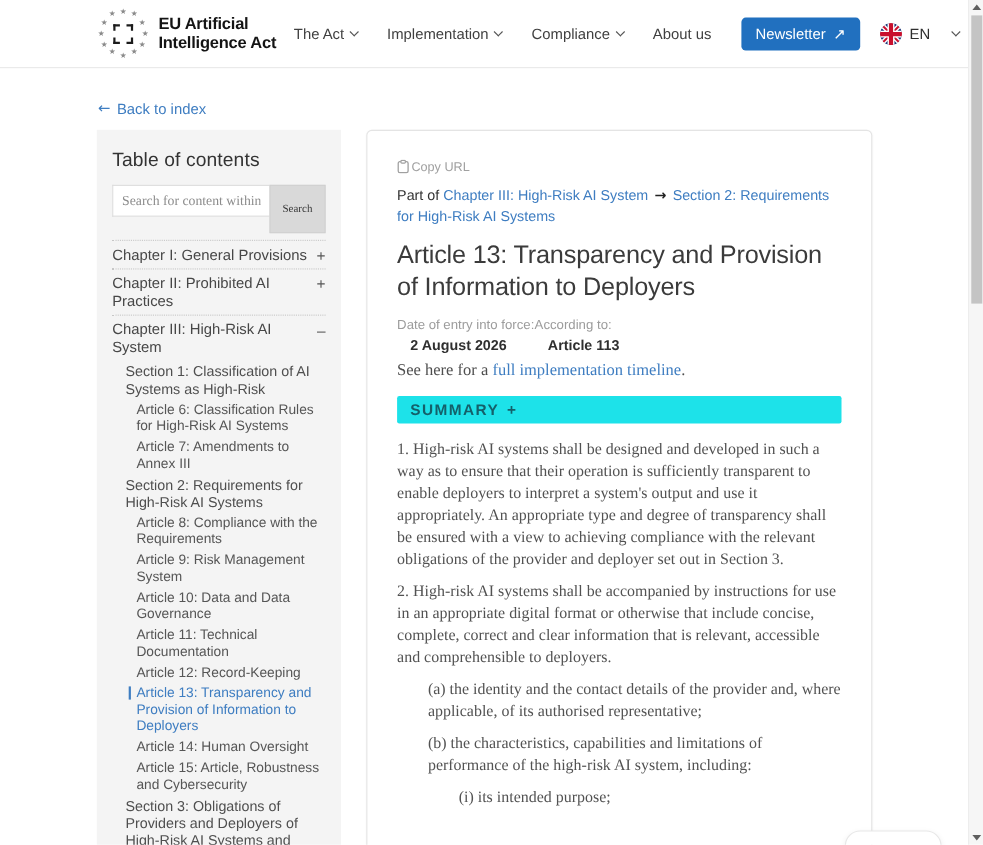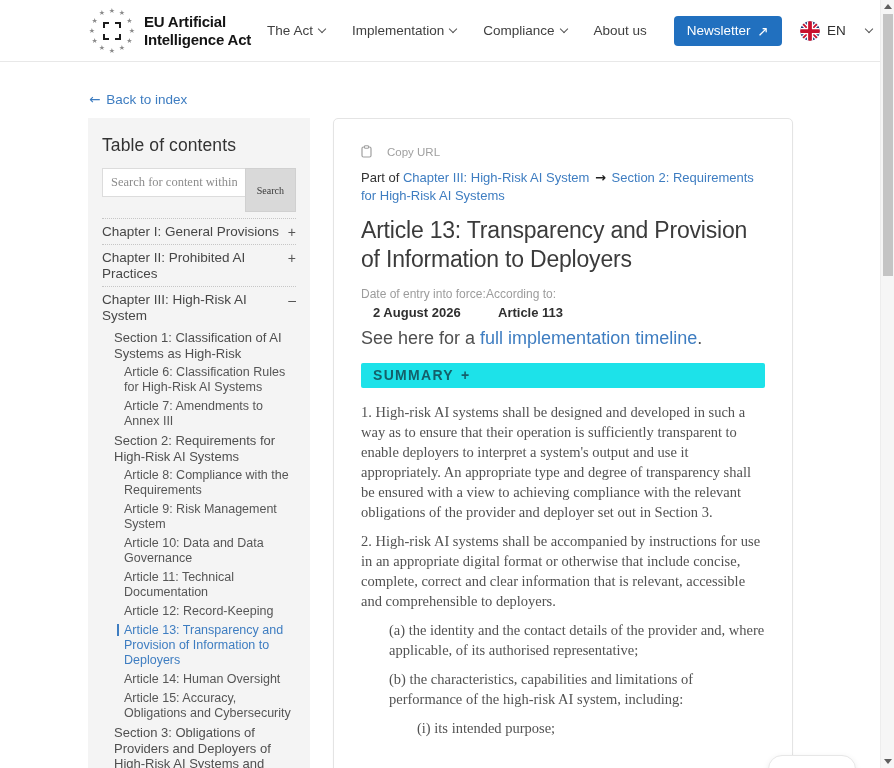--- a/index.html
+++ b/index.html
@@ -64,30 +64,30 @@
   .toc-article { margin-left: 22px; padding: 2px 0; font-size: 12.5px; line-height: 15px; color: #565656; cursor: pointer; }
   .toc-article.active { color: var(--link, #3e7dc1); position: relative; }
   .toc-article.active::before { content: ""; position: absolute; left: -7px; top: 3px; width: 2px; height: 12px; background: var(--link, #3e7dc1); }
 
   
   .card {
     position: absolute; left: 333px; top: 118px; width: 460px; height: 900px;
     background: #fff; border: 1px solid #e4e4e4; border-radius: 5px;
     padding: 26px 27px; box-shadow: 0 1px 2px rgba(0,0,0,0.03);
   }
-  .copy-url { display: flex; align-items: center; gap: 15px; color: #a0a0a0; font-size: 11.5px; cursor: pointer; }
+  .copy-url { display: flex; align-items: center; gap: 2px; color: #a0a0a0; font-size: 11.5px; cursor: pointer; }
   .breadcrumb { margin-top: 11px; font-size: 13px; line-height: 1.42; color: #333; font-weight: 500; }
   .breadcrumb a { color: var(--link, #3e7dc1); }
   .crumb-arrow { color: #222; font-weight: 700; padding: 0 2px; }
   .article-title { margin-top: 10px; font-size: 23px; line-height: 1.26; font-weight: 400; color: #3b3b3b; letter-spacing: -0.2px; }
   .meta { display: flex; margin-top: 13px; }
   .meta-col1 { width: 125px; }
   .meta-label { font-size: 12px; color: #9c9c9c; }
   .meta-value { font-size: 13px; font-weight: 700; color: #2f2f2f; margin-top: 4px; margin-left: 12px; }
-  .timeline { margin-top: 8px; font-family: Liberation Sans, sans-serif; font-size: 18px; color: #4f4f4f; }
+  .timeline { margin-top: 8px; font-family: Liberation Serif, serif; font-size: 15px; color: #4f4f4f; }
   .timeline a { color: var(--link, #3e7dc1); }
   .summary-btn {
     margin-top: 14px; height: 25px; background: var(--sum-bg, #1de2e9); color: var(--sum-text, #14606a);
     display: flex; align-items: center; gap: 7px; padding: 0 12px; border-radius: 2px;
     font-size: 14px; font-weight: 700; letter-spacing: 1.3px; cursor: pointer;
   }
   .paras { margin-top: 14px; font-family: "Liberation Serif", serif; font-size: 14.5px; line-height: 20px; color: #525252; }
   .para { margin-bottom: 9px; }
   .para.indent-1 { padding-left: 28px; }
   .para.indent-2 { padding-left: 56px; }
@@ -197,21 +197,21 @@
       <div class="toc-article"><span>Article 6: Classification Rules for High-Risk AI Systems</span></div>
       <div class="toc-article"><span>Article 7: Amendments to Annex III</span></div>
       <div class="toc-section"><span>Section 2: Requirements for High-Risk AI Systems</span></div>
       <div class="toc-article"><span>Article 8: Compliance with the Requirements</span></div>
       <div class="toc-article"><span>Article 9: Risk Management System</span></div>
       <div class="toc-article"><span>Article 10: Data and Data Governance</span></div>
       <div class="toc-article"><span>Article 11: Technical Documentation</span></div>
       <div class="toc-article"><span>Article 12: Record-Keeping</span></div>
       <div class="toc-article active"><span>Article 13: Transparency and Provision of Information to Deployers</span></div>
       <div class="toc-article"><span>Article 14: Human Oversight</span></div>
-      <div class="toc-article"><span>Article 15: Accuracy, Obligations and Cybersecurity</span></div>
+      <div class="toc-article"><span>Article 15: Article, Robustness and Cybersecurity</span></div>
       <div class="toc-section"><span>Section 3: Obligations of Providers and Deployers of High-Risk AI Systems and Other Parties</span></div>
     </div>
 </div>
 
 <div class="card">
   <div class="copy-url">
     <svg width="11" height="13" viewBox="0 0 11 13">
       <rect x="1" y="2" width="9" height="10" rx="1.5" fill="none" stroke="#a0a0a0" stroke-width="1.2"></rect>
       <rect x="3.5" y="0.8" width="4" height="2.4" rx="0.8" fill="#fff" stroke="#a0a0a0" stroke-width="1.1"></rect>
     </svg>

